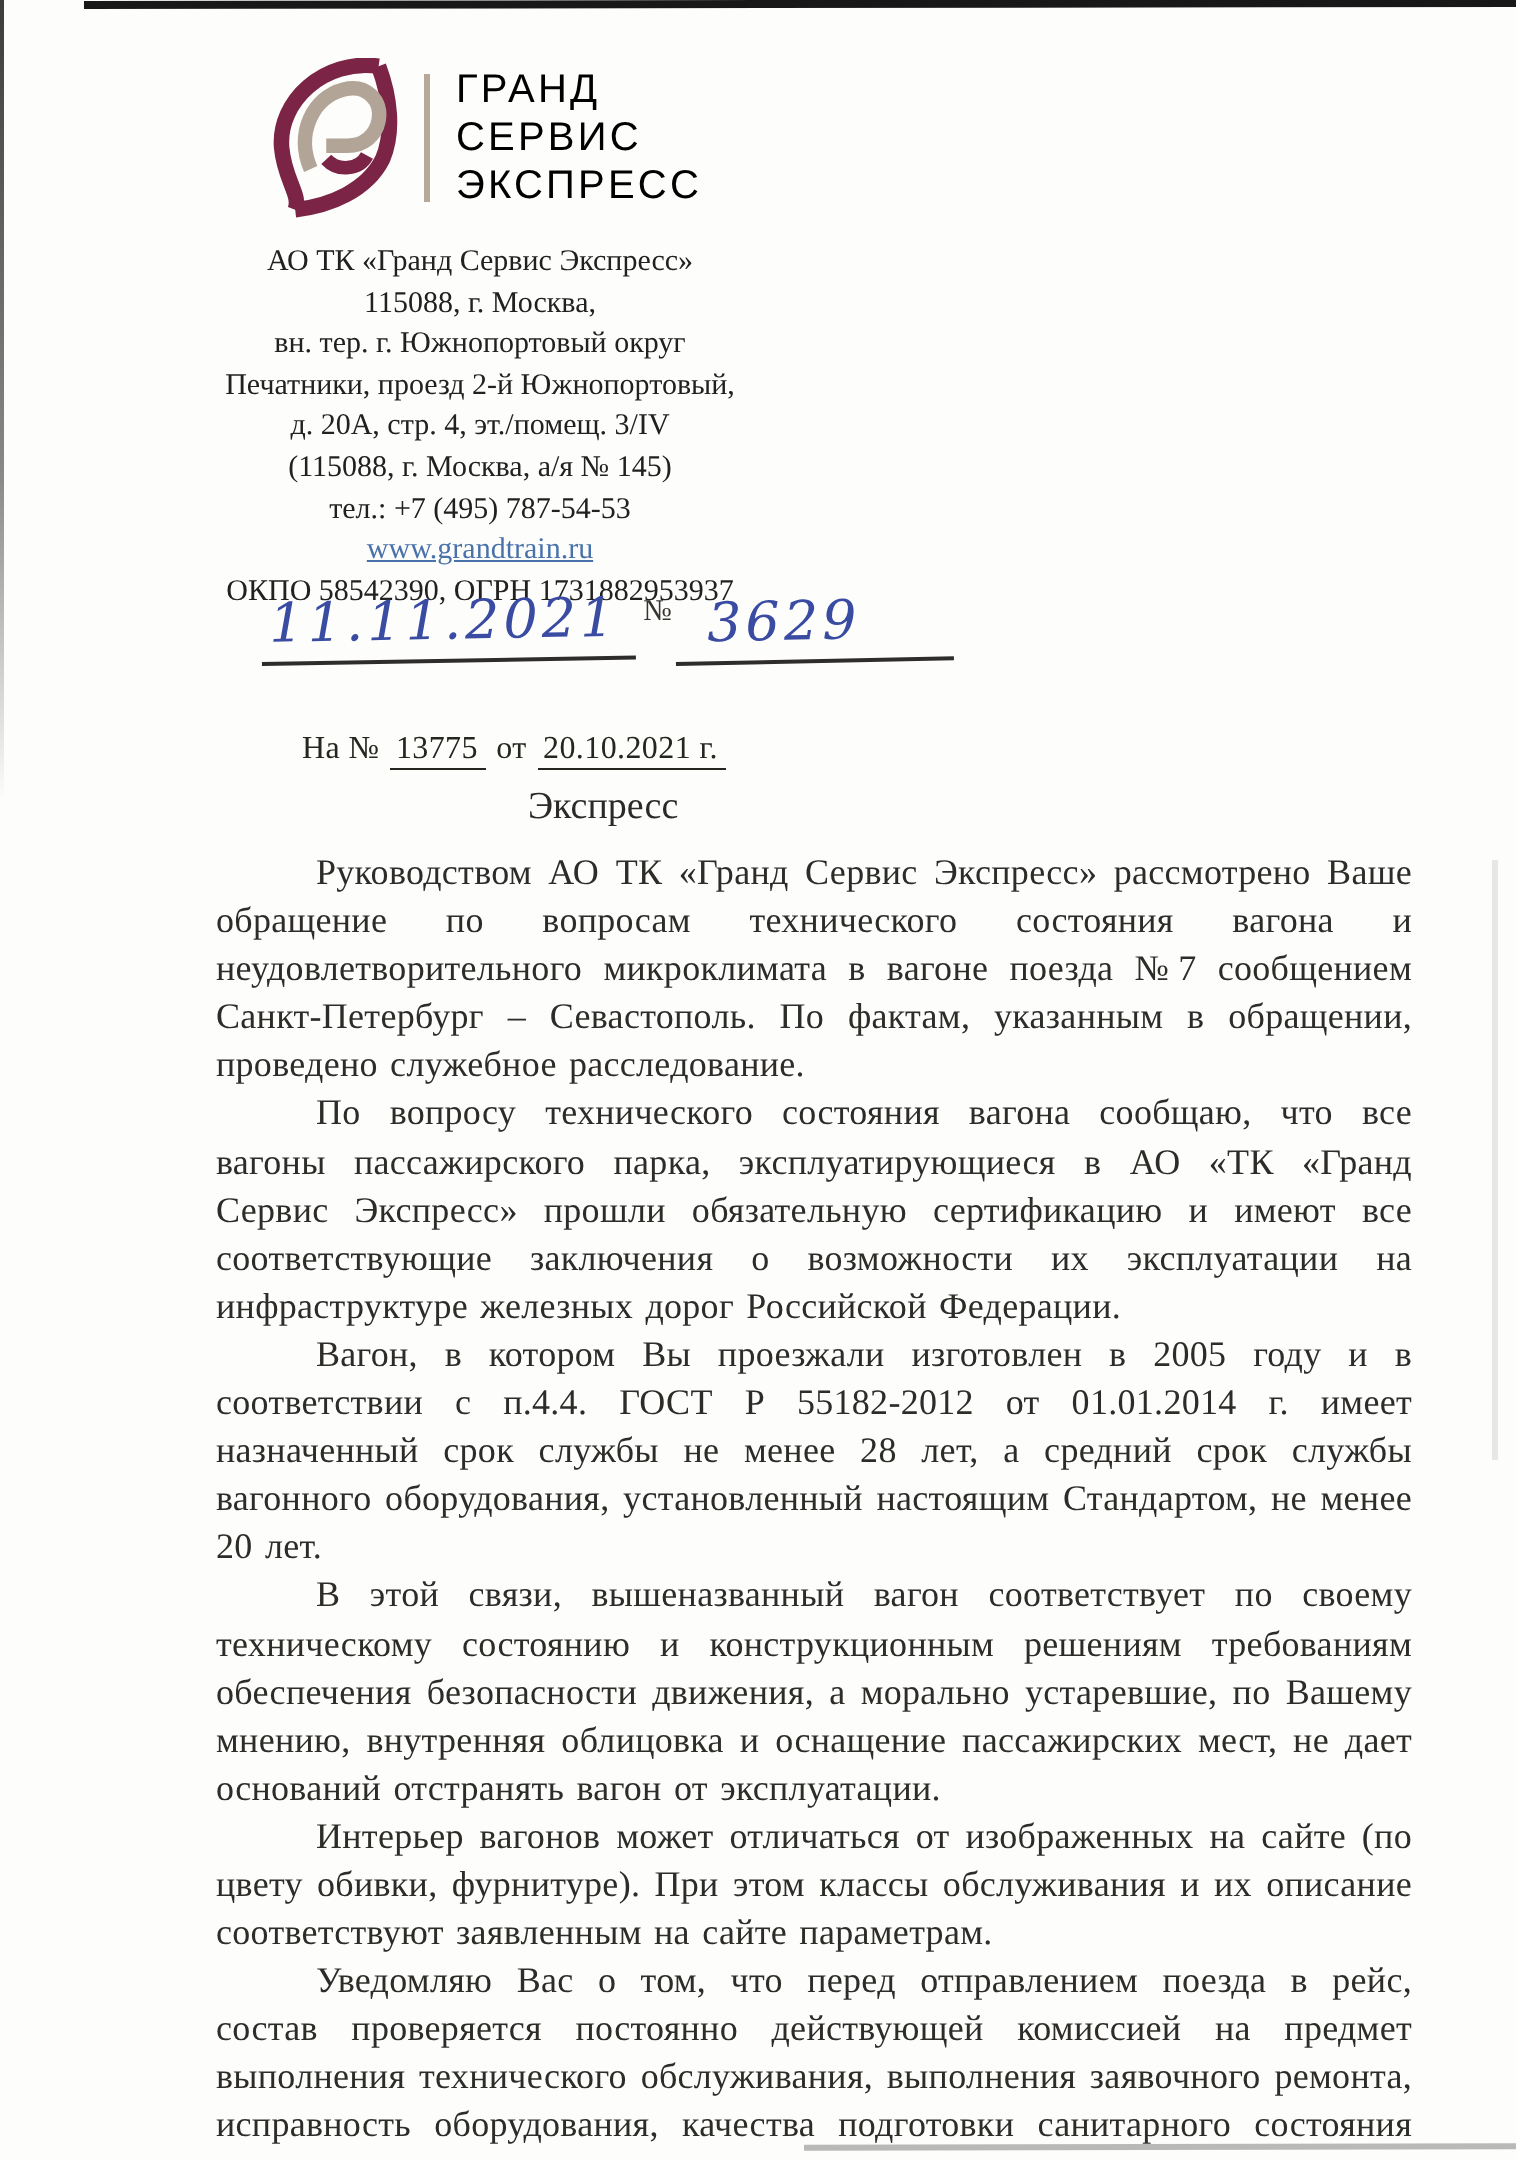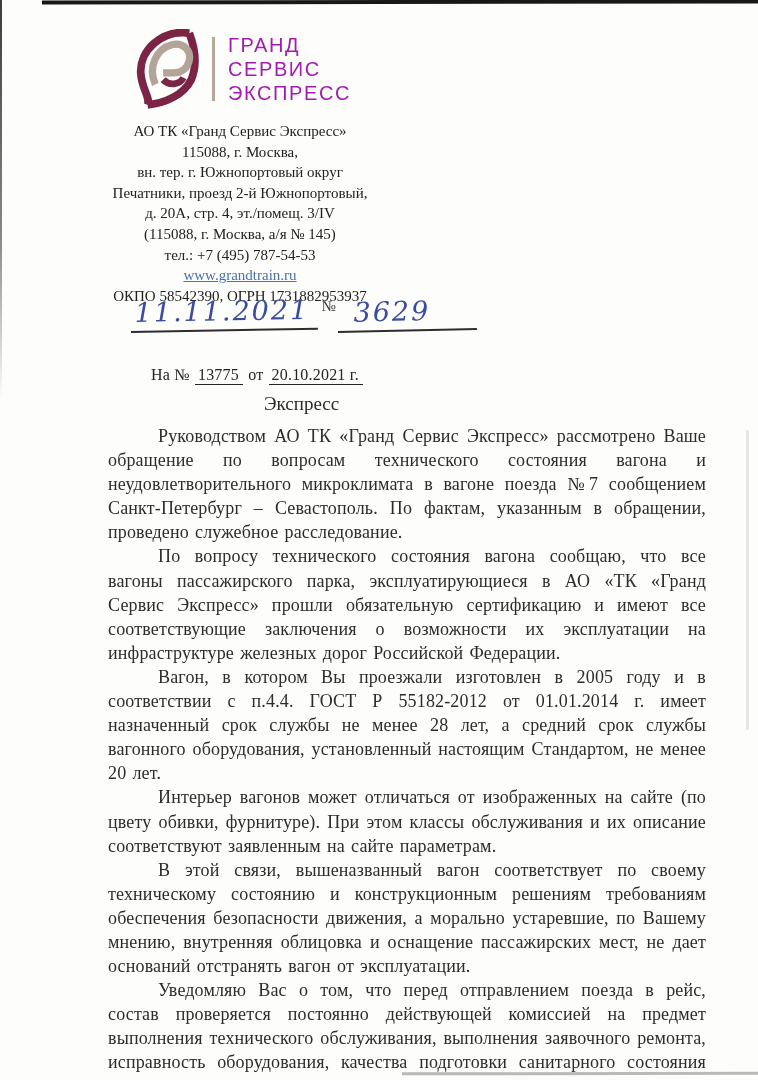--- a/index.html
+++ b/index.html
@@ -36,21 +36,21 @@
   }
   .logo-row {
     display: flex; align-items: center; justify-content: flex-start;
     padding-left: 80px; gap: 13px; height: 86px;
   }
   .logo-mark { width: 64px; height: 80px; flex: 0 0 auto; }
   .logo-divider { width: 3px; height: 64px; background: #b6a99a; flex: 0 0 auto; }
   .wordmark {
     font-family: "Liberation Sans", sans-serif;
     font-size: 20px; line-height: 24px; letter-spacing: 1.6px;
-    color: #a21caf; text-align: left; font-weight: 500;
+    color: #000000; text-align: left; font-weight: 500;
   }
   .wordmark span { display: block; }
   .address {
     margin-top: 9px;
     font-size: 15px; line-height: 20.6px; color: #222120;
   }
   .addr-line { display: block; }
   .website {
     display: inline-block; color: #4a72aa; text-decoration: underline;
     cursor: pointer;
@@ -143,18 +143,18 @@
     <span class="w">от</span>
     <span class="u">20.10.2021 г.</span>
   </div>
 
   <div class="salutation">Экспресс</div>
 
   <div class="body-text">
     <p>Руководством АО ТК «Гранд Сервис Экспресс» рассмотрено Ваше обращение по вопросам технического состояния вагона и неудовлетворительного микроклимата в вагоне поезда №7 сообщением Санкт-Петербург – Севастополь. По фактам, указанным в обращении, проведено служебное расследование.</p>
     <p>По вопросу технического состояния вагона сообщаю, что все вагоны пассажирского парка, эксплуатирующиеся в АО «ТК «Гранд Сервис Экспресс» прошли обязательную сертификацию и имеют все соответствующие заключения о возможности их эксплуатации на инфраструктуре железных дорог Российской Федерации.</p>
     <p>Вагон, в котором Вы проезжали изготовлен в 2005 году и в соответствии с п.4.4. ГОСТ Р 55182-2012 от 01.01.2014 г. имеет назначенный срок службы не менее 28 лет, а средний срок службы вагонного оборудования, установленный настоящим Стандартом, не менее 20 лет.</p>
+    <p>В этой связи, вышеназванный вагон соответствует по своему техническому состоянию и конструкционным решениям требованиям обеспечения безопасности движения, а морально устаревшие, по Вашему мнению, внутренняя облицовка и оснащение пассажирских мест, не дает оснований отстранять вагон от эксплуатации.</p>
     <p>Интерьер вагонов может отличаться от изображенных на сайте (по цвету обивки, фурнитуре). При этом классы обслуживания и их описание соответствуют заявленным на сайте параметрам.</p>
-    <p>В этой связи, вышеназванный вагон соответствует по своему техническому состоянию и конструкционным решениям требованиям обеспечения безопасности движения, а морально устаревшие, по Вашему мнению, внутренняя облицовка и оснащение пассажирских мест, не дает оснований отстранять вагон от эксплуатации.</p>
     <p>Уведомляю Вас о том, что перед отправлением поезда в рейс, состав проверяется постоянно действующей комиссией на предмет выполнения технического обслуживания, выполнения заявочного ремонта, исправность оборудования, качества подготовки санитарного состояния вагонов, полноту экипировки вагонов водой, постельными принадлежностями, мягким и</p>
   </div>
 
 </div>
 
 </body></html>

